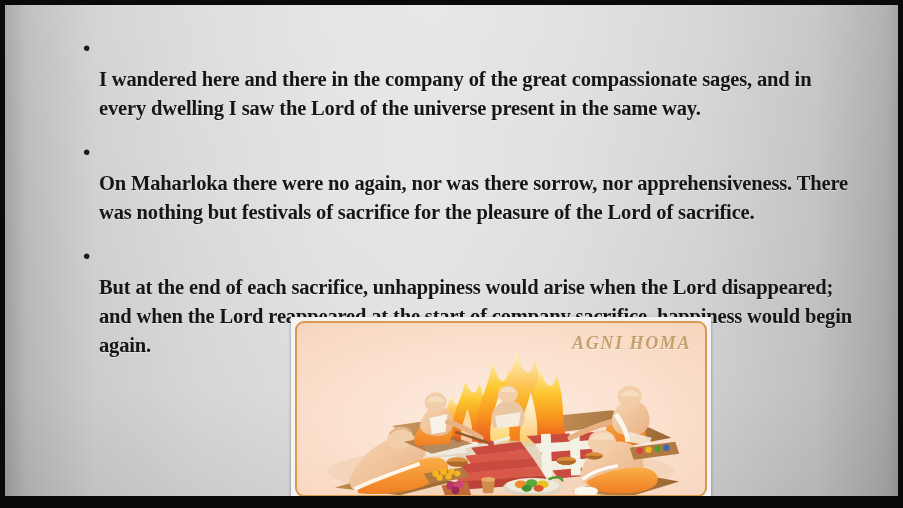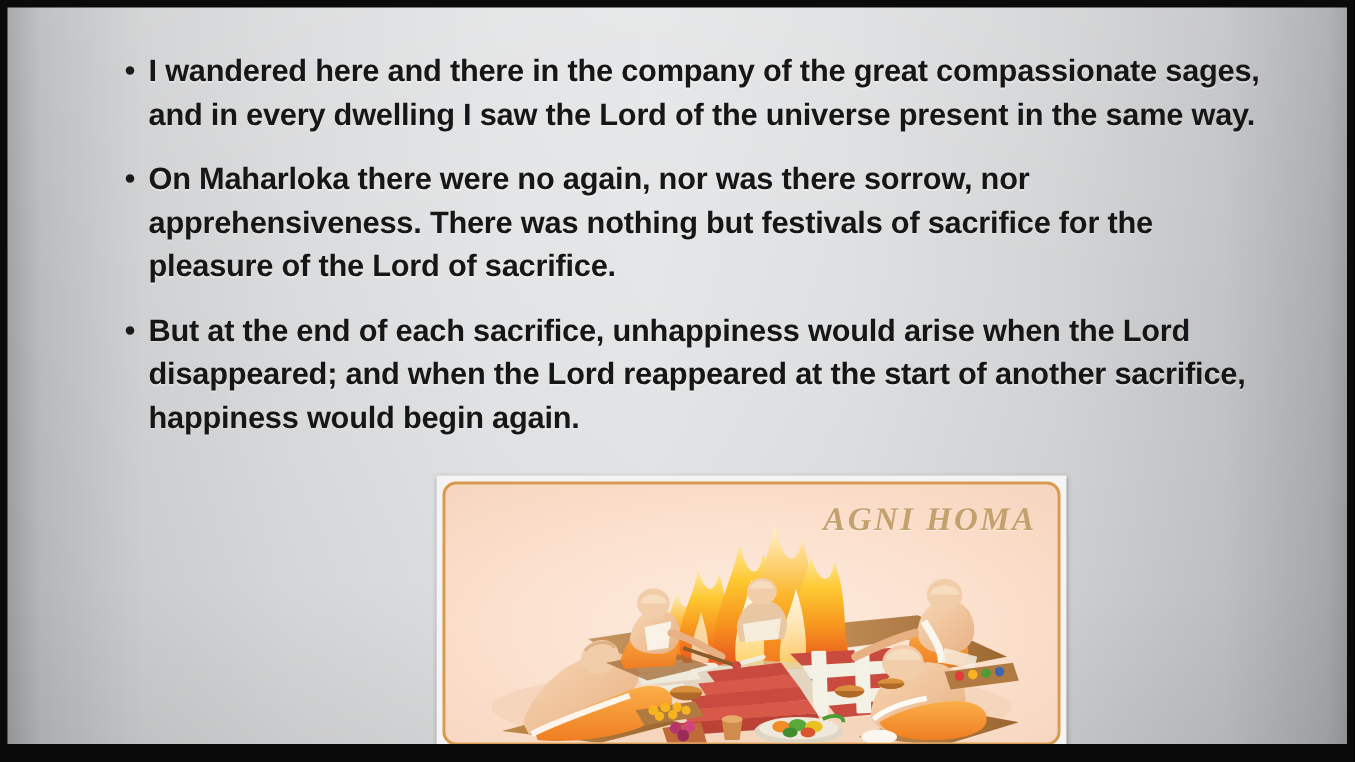--- a/index.html
+++ b/index.html
@@ -82,21 +82,22 @@
     font-family: "Liberation Sans", sans-serif;
   }
   .bullet-text {
     flex: 1 1 auto;
     font-size: 20.5px;
     line-height: 29px;
     font-weight: bold;
     color: #161616;
     letter-spacing: -0.15px;
     text-shadow: 0 1px 0 rgba(255,255,255,0.35);
-    font-family: Liberation Sans, sans-serif;
+    font-family: Liberation Serif, serif;
+    margin-top: 32px;
   }
 
   
   #picture-frame {
     position: absolute;
     left: 286px;
     top: 312px;
     width: 420px;
     height: 184px;
     background: #f4f4f4;
@@ -116,21 +117,21 @@
       radial-gradient(ellipse at 48% 55%, #fdece0 0%, #fbe0cd 55%, #f6d4bd 100%);
     overflow: hidden;
   }
   #agni-homa-title {
     position: absolute;
     right: 14px;
     top: 10px;
     font-family: "Liberation Serif", serif;
     font-style: italic;
     font-weight: bold;
-    font-size: 22px;
+    font-size: 18px;
     letter-spacing: 1.6px;
     color: #c4a06c;
     text-shadow: 0 1px 0 rgba(255,255,255,0.6);
     z-index: 9;
     white-space: nowrap;
   }
   #illustration {
     position: absolute;
     inset: 0;
   }
@@ -149,21 +150,21 @@
         <span class="bullet-text">I wandered here and there in the company of the great compassionate sages, and in every dwelling I saw the Lord of the universe present in the same way.</span>
       </div>
 
       <div class="bullet-item">
         <span class="bullet-dot">•</span>
         <span class="bullet-text">On Maharloka there were no again, nor was there sorrow, nor apprehensiveness. There was nothing but festivals of sacrifice for the pleasure of the Lord of sacrifice.</span>
       </div>
 
       <div class="bullet-item">
         <span class="bullet-dot">•</span>
-        <span class="bullet-text">But at the end of each sacrifice, unhappiness would arise when the Lord disappeared; and when the Lord reappeared at the start of another sacrifice, happiness would begin again.</span>
+        <span class="bullet-text">But at the end of each sacrifice, unhappiness would arise when the Lord disappeared; and when the Lord reappeared at the start of company sacrifice, happiness would begin again.</span>
       </div>
 
     </div>
 
     <div id="picture-frame">
       <div id="picture-inner">
 
         <div id="agni-homa-title">AGNI HOMA</div>
 
         <svg id="illustration" viewBox="0 0 412 176" preserveAspectRatio="xMidYMid slice" xmlns="http://www.w3.org/2000/svg">

